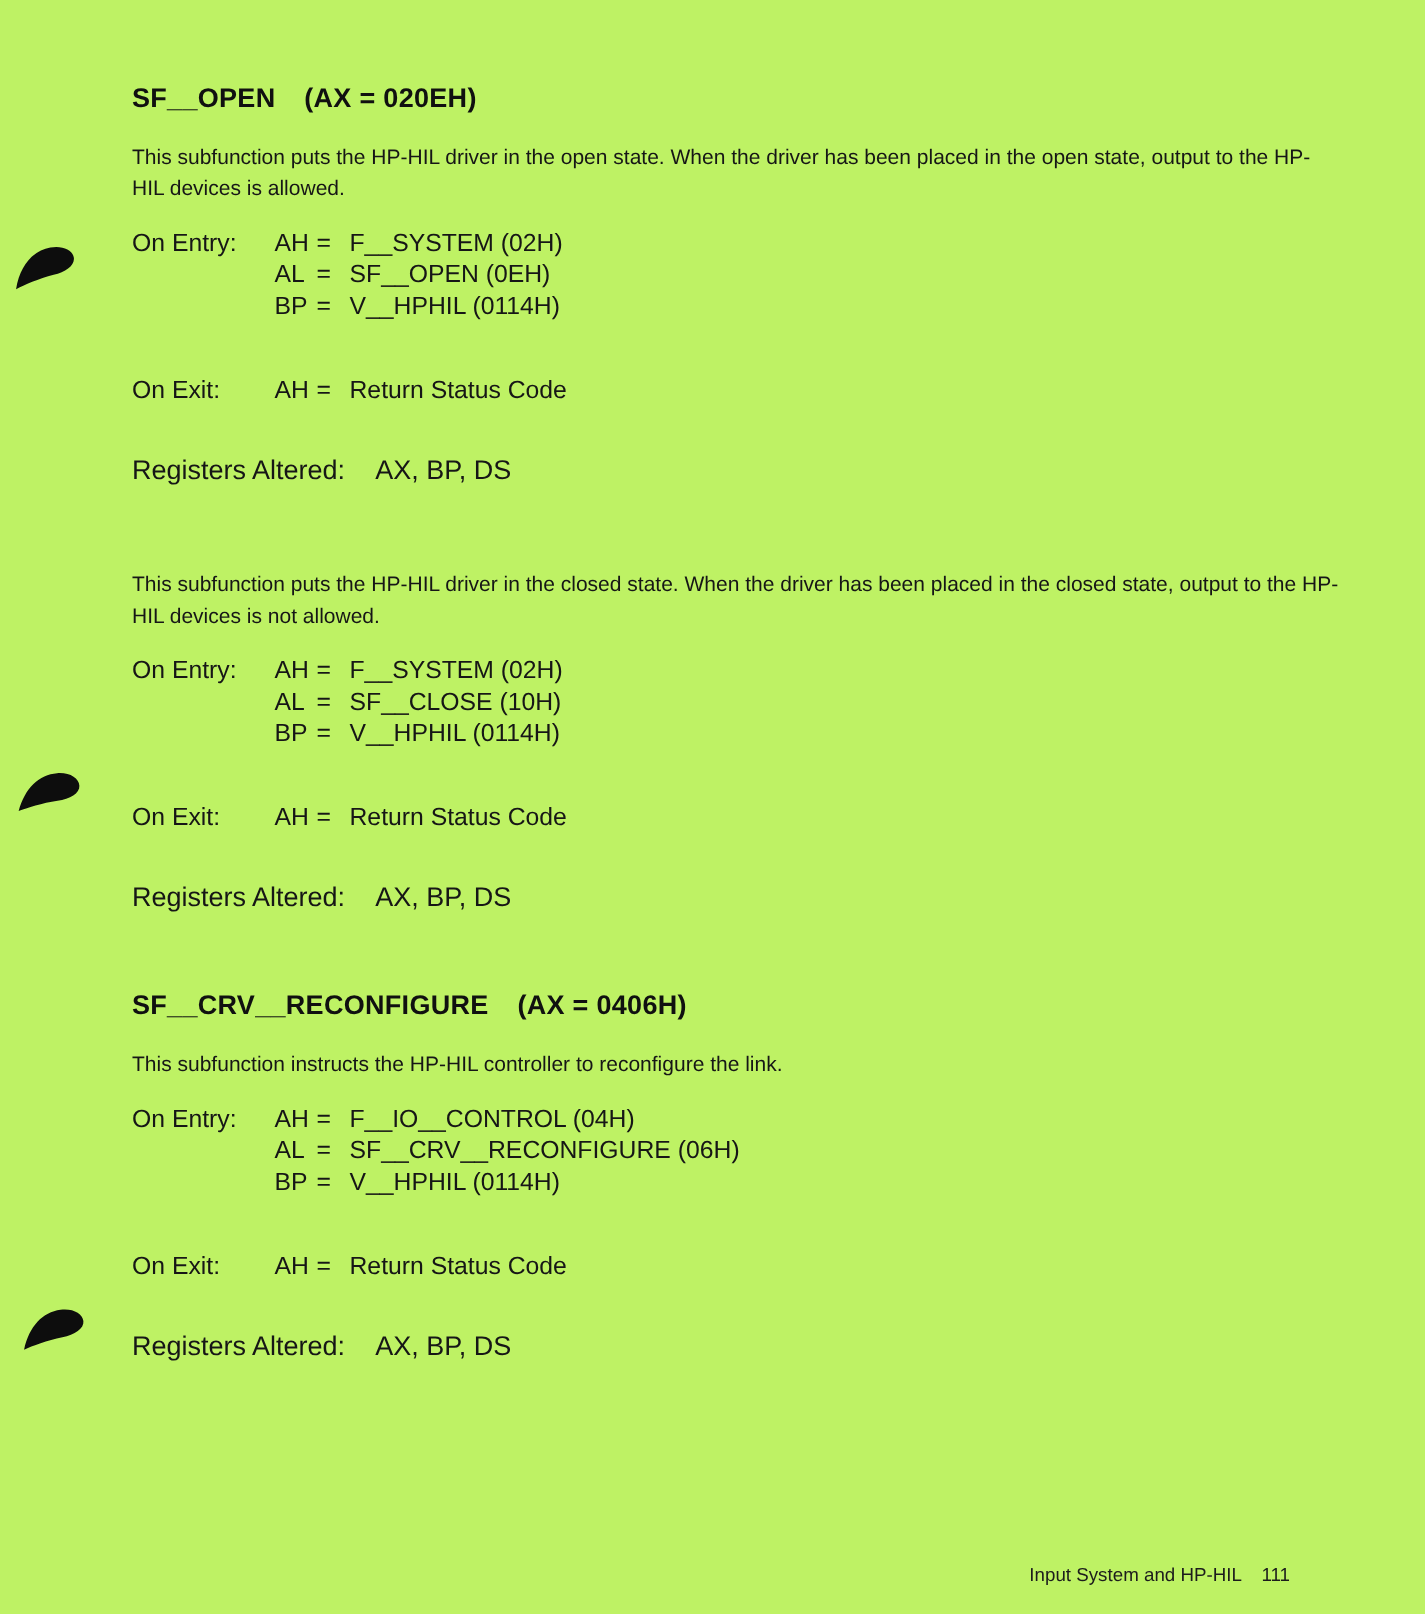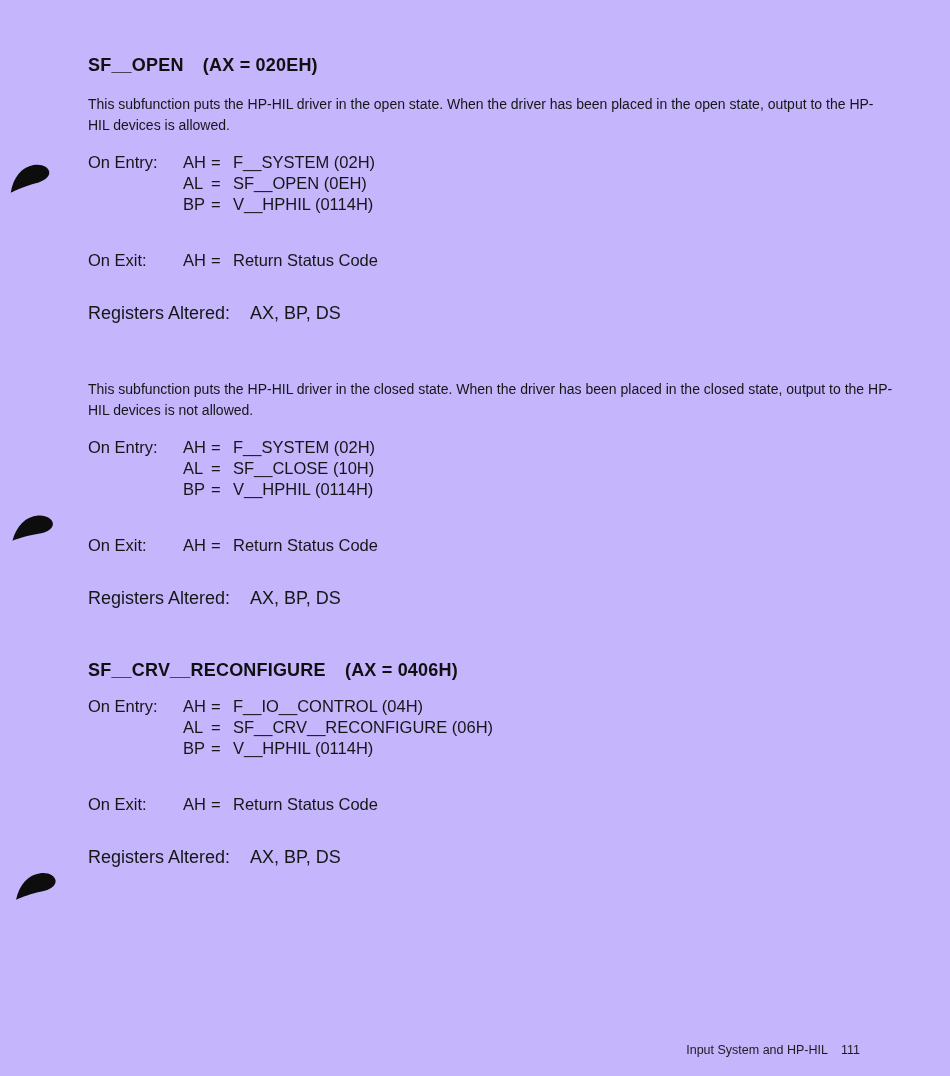--- a/index.html
+++ b/index.html
@@ -4,21 +4,21 @@
 <style>
   html,body{margin:0;padding:0;}
   body{
     width:950px;height:1076px;
     background:#ffffff;
     font-family:"Liberation Sans", sans-serif;
     color:#161616;
     position:relative;
     overflow:hidden;
   }
-  .page{position:absolute;inset:0;background:#c4b5fd;text-decoration:underline;}
+  .page{position:absolute;inset:0;background:#bef264;text-decoration:underline;}
 
   
   .smudge{position:absolute;width:46px;height:33px;}
   .smudge path{fill:#0d0d0d;}
   .smudge.s1{left:7px;top:163px;transform:rotate(-4deg);}
   .smudge.s2{left:10px;top:513px;transform:rotate(2deg);}
   .smudge.s3{left:13px;top:871px;transform:rotate(-1deg);}
 
   .content{position:absolute;left:88px;top:0;width:808px;height:1076px;}
 
@@ -178,20 +178,21 @@
         <span>Registers Altered:</span>
         <span class="ra-val">AX, BP, DS</span>
       </div>
     </section>
 
     <section class="fn-section sec3">
       <h2 class="fn-heading">
         <span>SF__CRV__RECONFIGURE</span>
         <span class="ax">(AX = 0406H)</span>
       </h2>
+      <p class="fn-desc">This subfunction instructs the HP-HIL controller to reconfigure the link.</p>
 
       <div class="reg-block">
         <div class="reg-label">On Entry:</div>
         <div class="reg-rows">
           <div class="reg-row">
             <span class="reg">AH</span>
             <span class="eq">=</span>
             <span class="val">F__IO__CONTROL (04H)</span>
           </div>
           <div class="reg-row">

